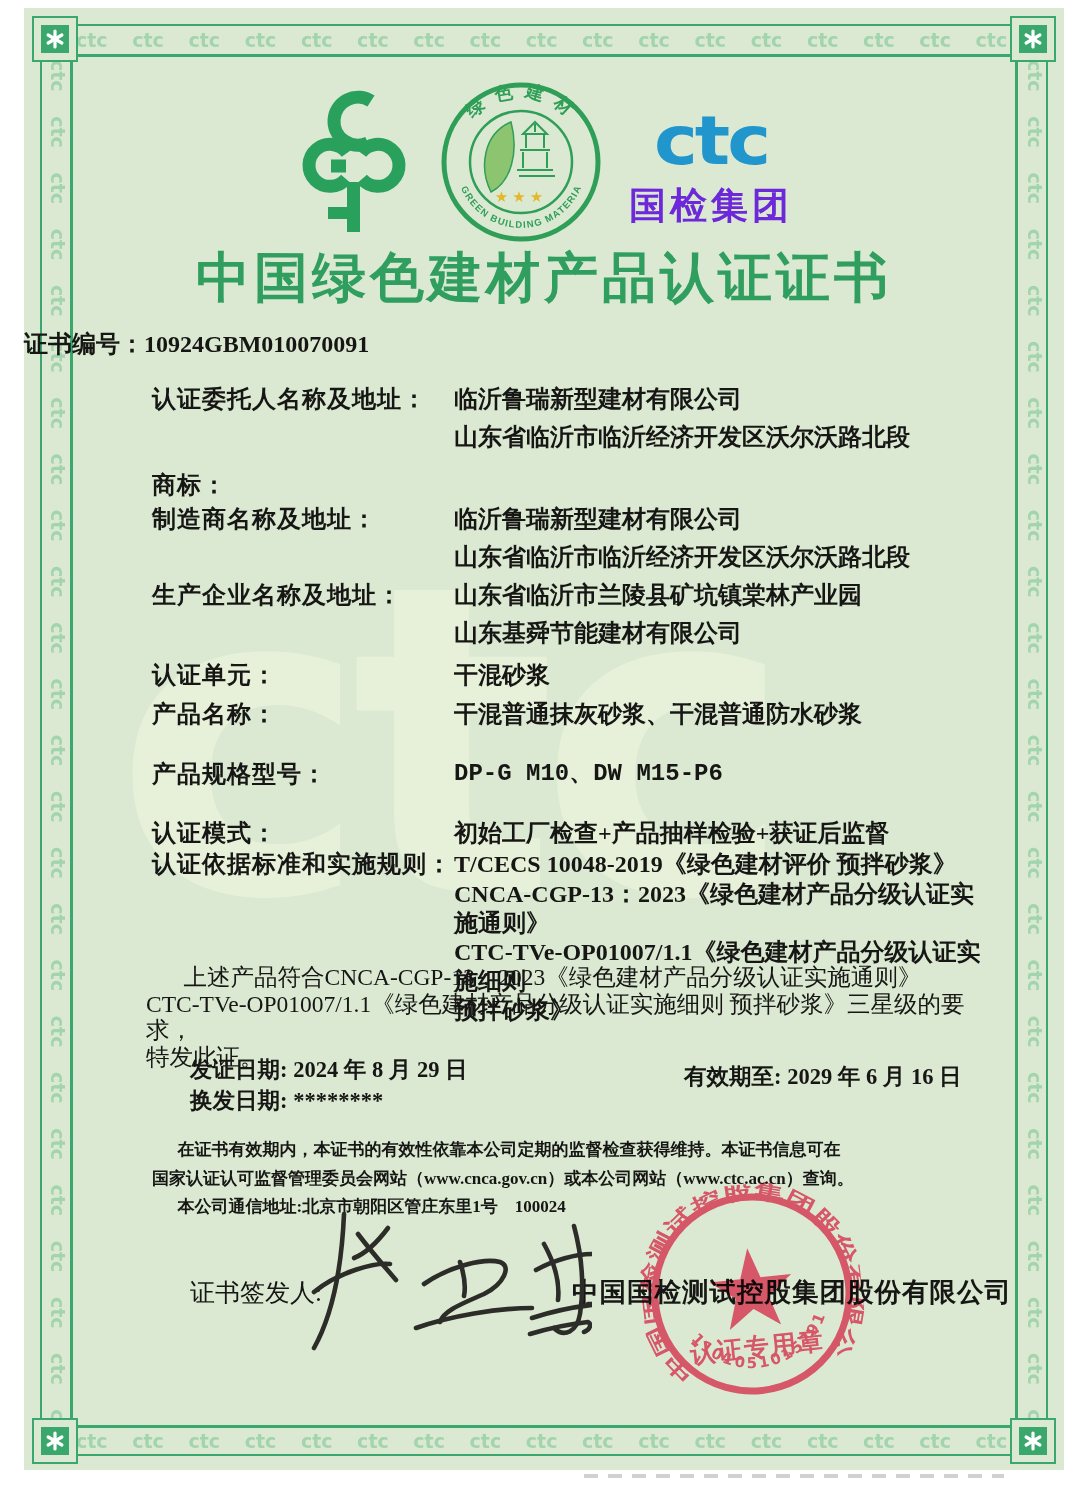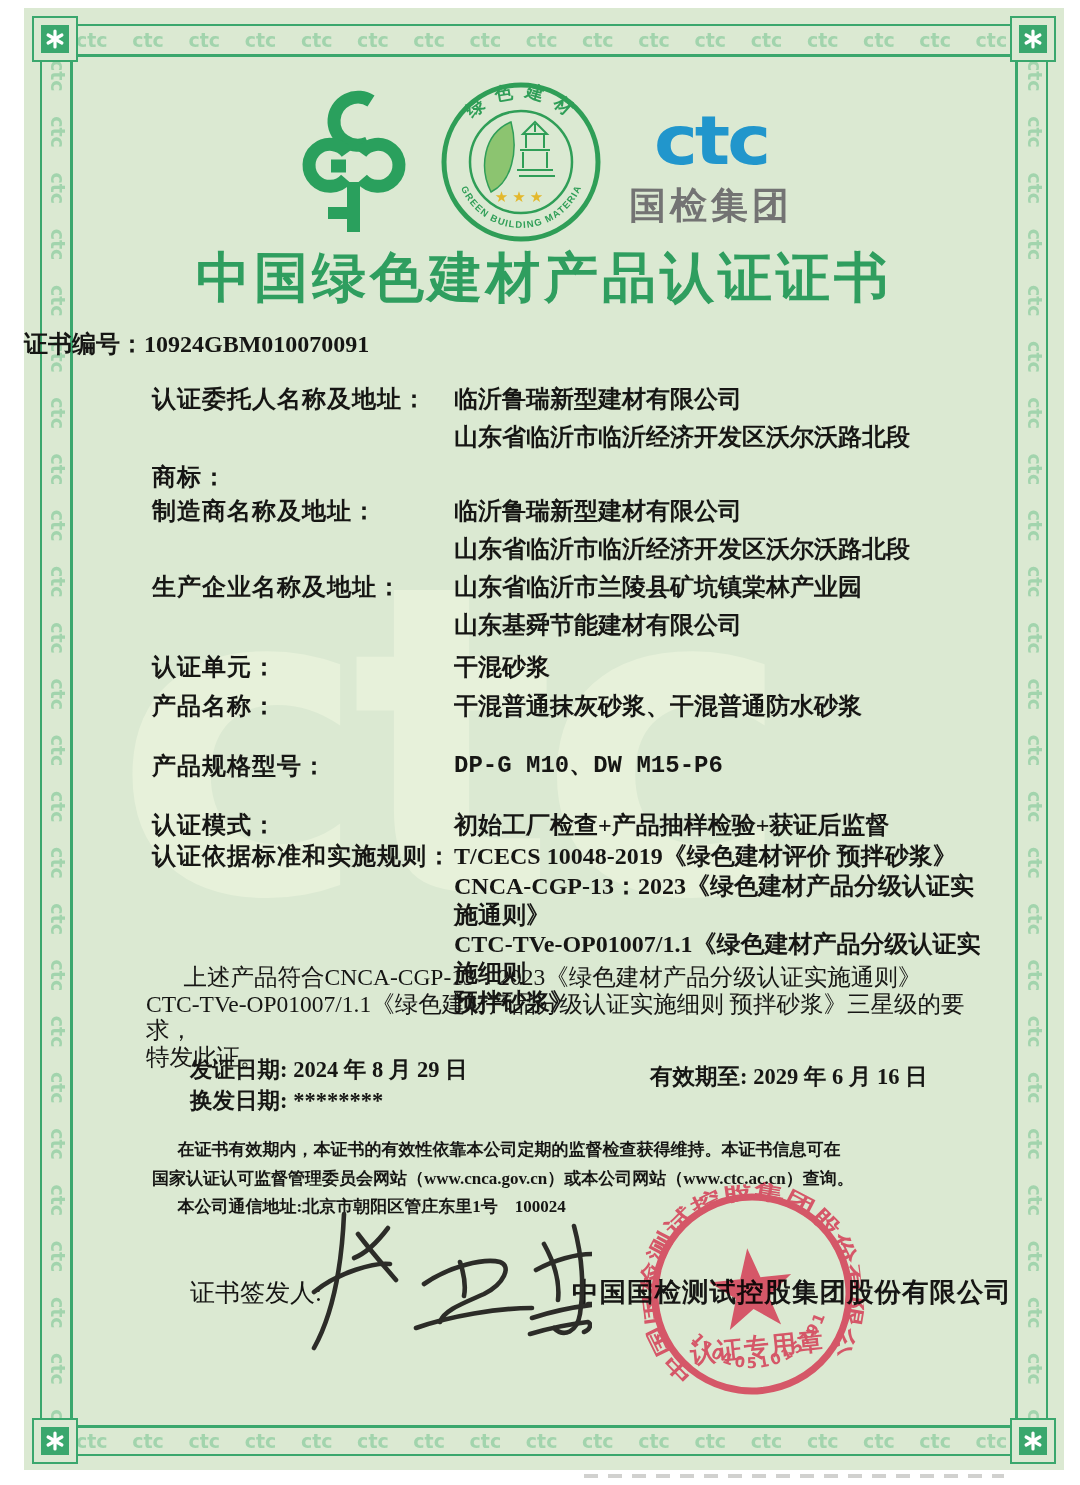--- a/index.html
+++ b/index.html
@@ -30,21 +30,21 @@
         font-family:"DejaVu Sans",sans-serif;font-weight:bold;font-size:430px;
         letter-spacing:-18px;color:#e7f1da;user-select:none;line-height:1;}
   .content{position:absolute;inset:0;z-index:1;}
   
   .logos{position:absolute;top:72px;left:0;width:100%;display:flex;
         justify-content:center;align-items:center;gap:26px;}
   .ctc-block{display:flex;flex-direction:column;align-items:center;margin-top:10px;}
   .ctc-word{font-family:"DejaVu Sans",sans-serif;font-weight:800;font-size:74px;
         line-height:0.9;color:#2196cc;letter-spacing:-3px;transform:scaleY(.92);}
   .ctc-name{font-family:"Liberation Sans","DejaVu Sans",sans-serif;font-weight:bold;
-        font-size:37px;color:#737373;letter-spacing:4px;margin-top:8px;}
+        font-size:37px;color:#6d28d9;letter-spacing:4px;margin-top:8px;}
   
   .title{position:absolute;top:234px;left:0;width:100%;text-align:center;
         font-size:54px;font-weight:bold;color:#2f9e5f;letter-spacing:4px;}
   .certno{position:absolute;top:320px;left:0;width:100%;
         font-size:24px;font-weight:bold;}
   
   .fields{position:absolute;top:372px;left:128px;width:830px;font-size:24px;font-weight:bold;}
   .row{display:flex;}
   .row .lbl{width:302px;flex:0 0 302px;letter-spacing:1px;}
   .row .val{flex:1;}
@@ -52,21 +52,21 @@
   .std .val div{line-height:29px;}
   .std .lbl, .std .val .first{line-height:32px;}
   .mono{font-family:"Liberation Mono","DejaVu Sans Mono",monospace;letter-spacing:0;}
   
   .statement{position:absolute;top:956px;left:122px;width:850px;
         font-size:23.5px;font-weight:normal;line-height:26.5px;}
   .statement .i1{text-indent:1.6em;}
   .dates{position:absolute;top:1046px;left:130px;width:830px;display:flex;
         font-size:22.5px;font-weight:bold;}
   .dates .c1{width:460px;flex:0 0 460px;line-height:31px;margin-left:36px;}
-  .dates .c2{flex:1;padding-top:7px;}
+  .dates .c2{flex:1;padding-top:7px;margin-left:34px;}
   .notice{position:absolute;top:1128px;left:128px;width:840px;
         font-size:17px;font-weight:bold;line-height:28.5px;}
   .notice .i1{text-indent:1.5em;}
   
   .signer-label{position:absolute;left:166px;top:1268px;font-size:25px;font-weight:normal;}
   .signature{position:absolute;left:268px;top:1192px;z-index:2;}
   .company{position:absolute;left:548px;top:1266px;font-size:26.5px;font-weight:bold;
         letter-spacing:1px;}
   .seal{position:absolute;left:618px;top:1176px;width:220px;height:220px;z-index:2;
         mix-blend-mode:multiply;opacity:.92;transform:rotate(-6deg);}
@@ -186,21 +186,21 @@
     <div class="fields">
 
       <div class="row lh38">
         <div class="lbl">认证委托人名称及地址：</div>
         <div class="val">
           <div>临沂鲁瑞新型建材有限公司</div>
           <div>山东省临沂市临沂经济开发区沃尔沃路北段</div>
         </div>
       </div>
 
-      <div class="row lh30" style="margin-top:6px;justify-content:flex-end;">
+      <div class="row lh30" style="margin-top:14px;justify-content:flex-end;">
         <div class="lbl">商标：</div>
         <div class="val"></div>
       </div>
 
       <div class="row lh38">
         <div class="lbl">制造商名称及地址：</div>
         <div class="val">
           <div>临沂鲁瑞新型建材有限公司</div>
           <div>山东省临沂市临沂经济开发区沃尔沃路北段</div>
         </div>

